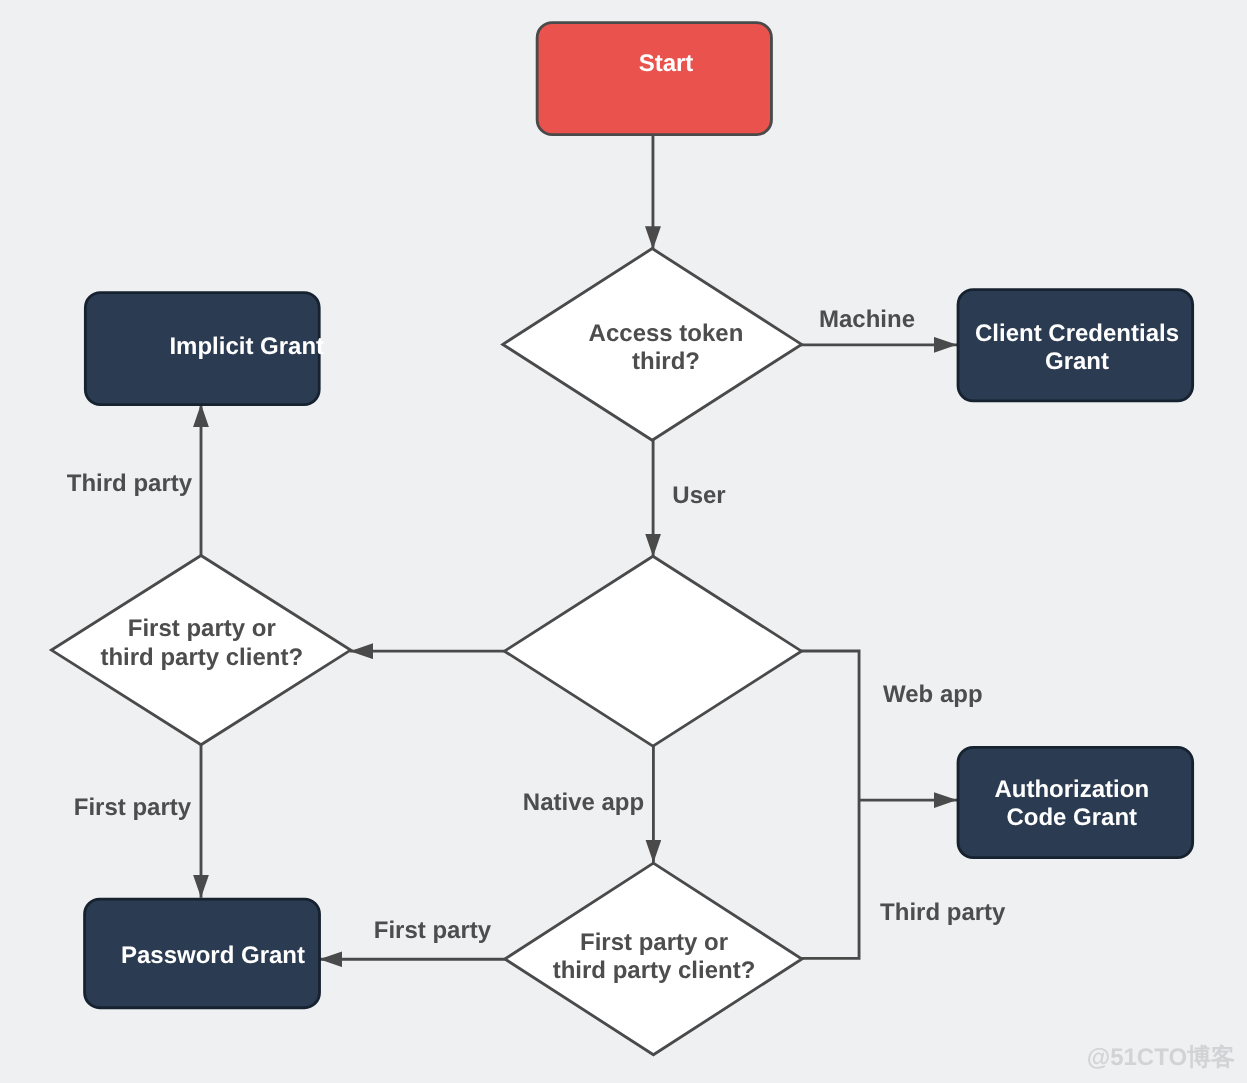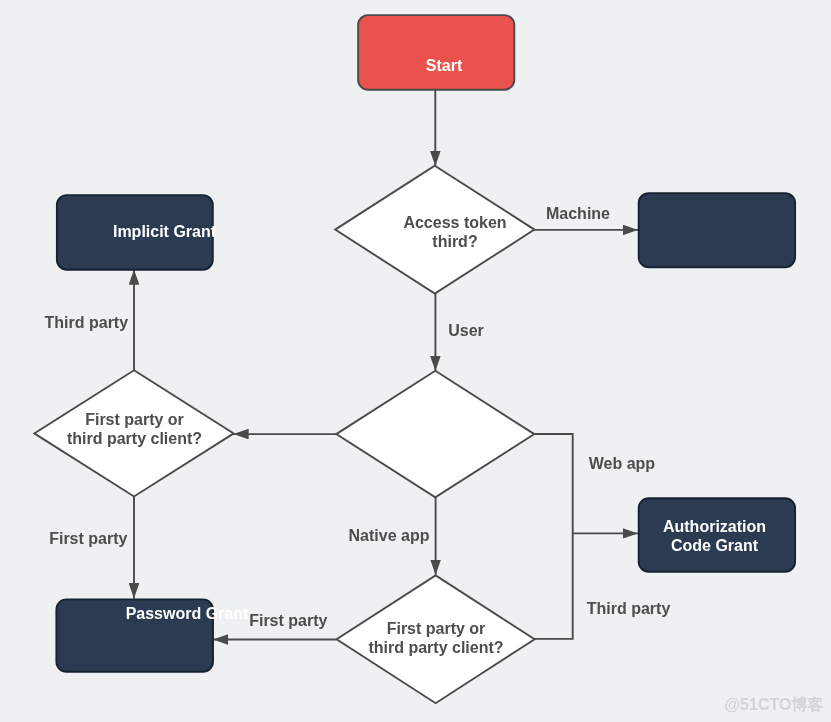--- a/index.html
+++ b/index.html
@@ -63,26 +63,27 @@
     <path d="M434.8,165.7 L534.4,229.6 L434.8,293.5 L335.2,229.6 Z" fill="#ffffff" stroke="#4a4a4a" stroke-width="1.9"></path>
     <rect x="638.7" y="193.1" width="156.4" height="74.1" rx="10" ry="10" fill="#2b3c52" stroke="#16222f" stroke-width="1.9"></rect>
     <rect x="56.9" y="195.1" width="155.9" height="74.6" rx="10" ry="10" fill="#2b3c52" stroke="#16222f" stroke-width="1.9"></rect>
     <path d="M134.0,370.3 L233.7,433.4 L134.0,496.5 L34.3,433.4 Z" fill="#ffffff" stroke="#4a4a4a" stroke-width="1.9"></path>
     <path d="M435.3,370.8 L534.3,434.1 L435.3,497.4 L336.3,434.1 Z" fill="#ffffff" stroke="#4a4a4a" stroke-width="1.9"></path>
     <rect x="638.7" y="498.2" width="156.4" height="73.5" rx="10" ry="10" fill="#2b3c52" stroke="#16222f" stroke-width="1.9"></rect>
     <rect x="56.4" y="599.4" width="156.6" height="72.4" rx="10" ry="10" fill="#2b3c52" stroke="#16222f" stroke-width="1.9"></rect>
     <path d="M435.6,575.4 L534.6,639.3 L435.6,703.2 L336.6,639.3 Z" fill="#ffffff" stroke="#4a4a4a" stroke-width="1.9"></path>
   </svg>
 
-  <div class="lbl on-dark" style="left:358.5px;top:56px;width:171px;">Start</div>
-  <div class="lbl" style="left:355px;top:212.8px;width:200px;"><span>Access token</span><br><span>third?</span></div>
+  <div class="lbl on-dark" style="left:358.5px;top:33px;width:171px;">Start</div>
+  <div class="lbl" style="left:344px;top:212.8px;width:200px;"><span>Access token</span><br><span>third?</span></div>
+  <div class="lbl on-dark" style="left:639.5px;top:212.8px;width:157px;"><span>Client Credentials</span><br><span>Grant</span></div>
   <div class="lbl on-dark" style="left:60px;top:222.1px;width:157px;padding-left:26px;">Implicit Grant</div>
   <div class="lbl" style="left:33.5px;top:410.3px;width:202px;"><span>First party or</span><br><span>third party client?</span></div>
   <div class="lbl on-dark" style="left:639.5px;top:517.3px;width:150px;"><span>Authorization</span><br><span>Code Grant</span></div>
-  <div class="lbl on-dark" style="left:57.5px;top:604px;width:169px;padding-left:45px;">Password Grant</div>
+  <div class="lbl on-dark" style="left:57.5px;top:628px;width:169px;">Password Grant</div>
   <div class="lbl" style="left:336px;top:618.6px;width:200px;"><span>First party or</span><br><span>third party client?</span></div>
 
   <div class="lbl" style="left:528px;top:203.6px;width:100px;">Machine</div>
   <div class="lbl" style="left:416px;top:320.8px;width:100px;">User</div>
   <div class="lbl" style="left:36.3px;top:313.2px;width:100px;">Third party</div>
   <div class="lbl" style="left:571.9px;top:454.1px;width:100px;">Web app</div>
   <div class="lbl" style="left:38.3px;top:529.4px;width:100px;">First party</div>
   <div class="lbl" style="left:339px;top:526px;width:100px;">Native app</div>
   <div class="lbl" style="left:578.5px;top:599.3px;width:100px;">Third party</div>
   <div class="lbl" style="left:238.3px;top:610.6px;width:100px;">First party</div>

